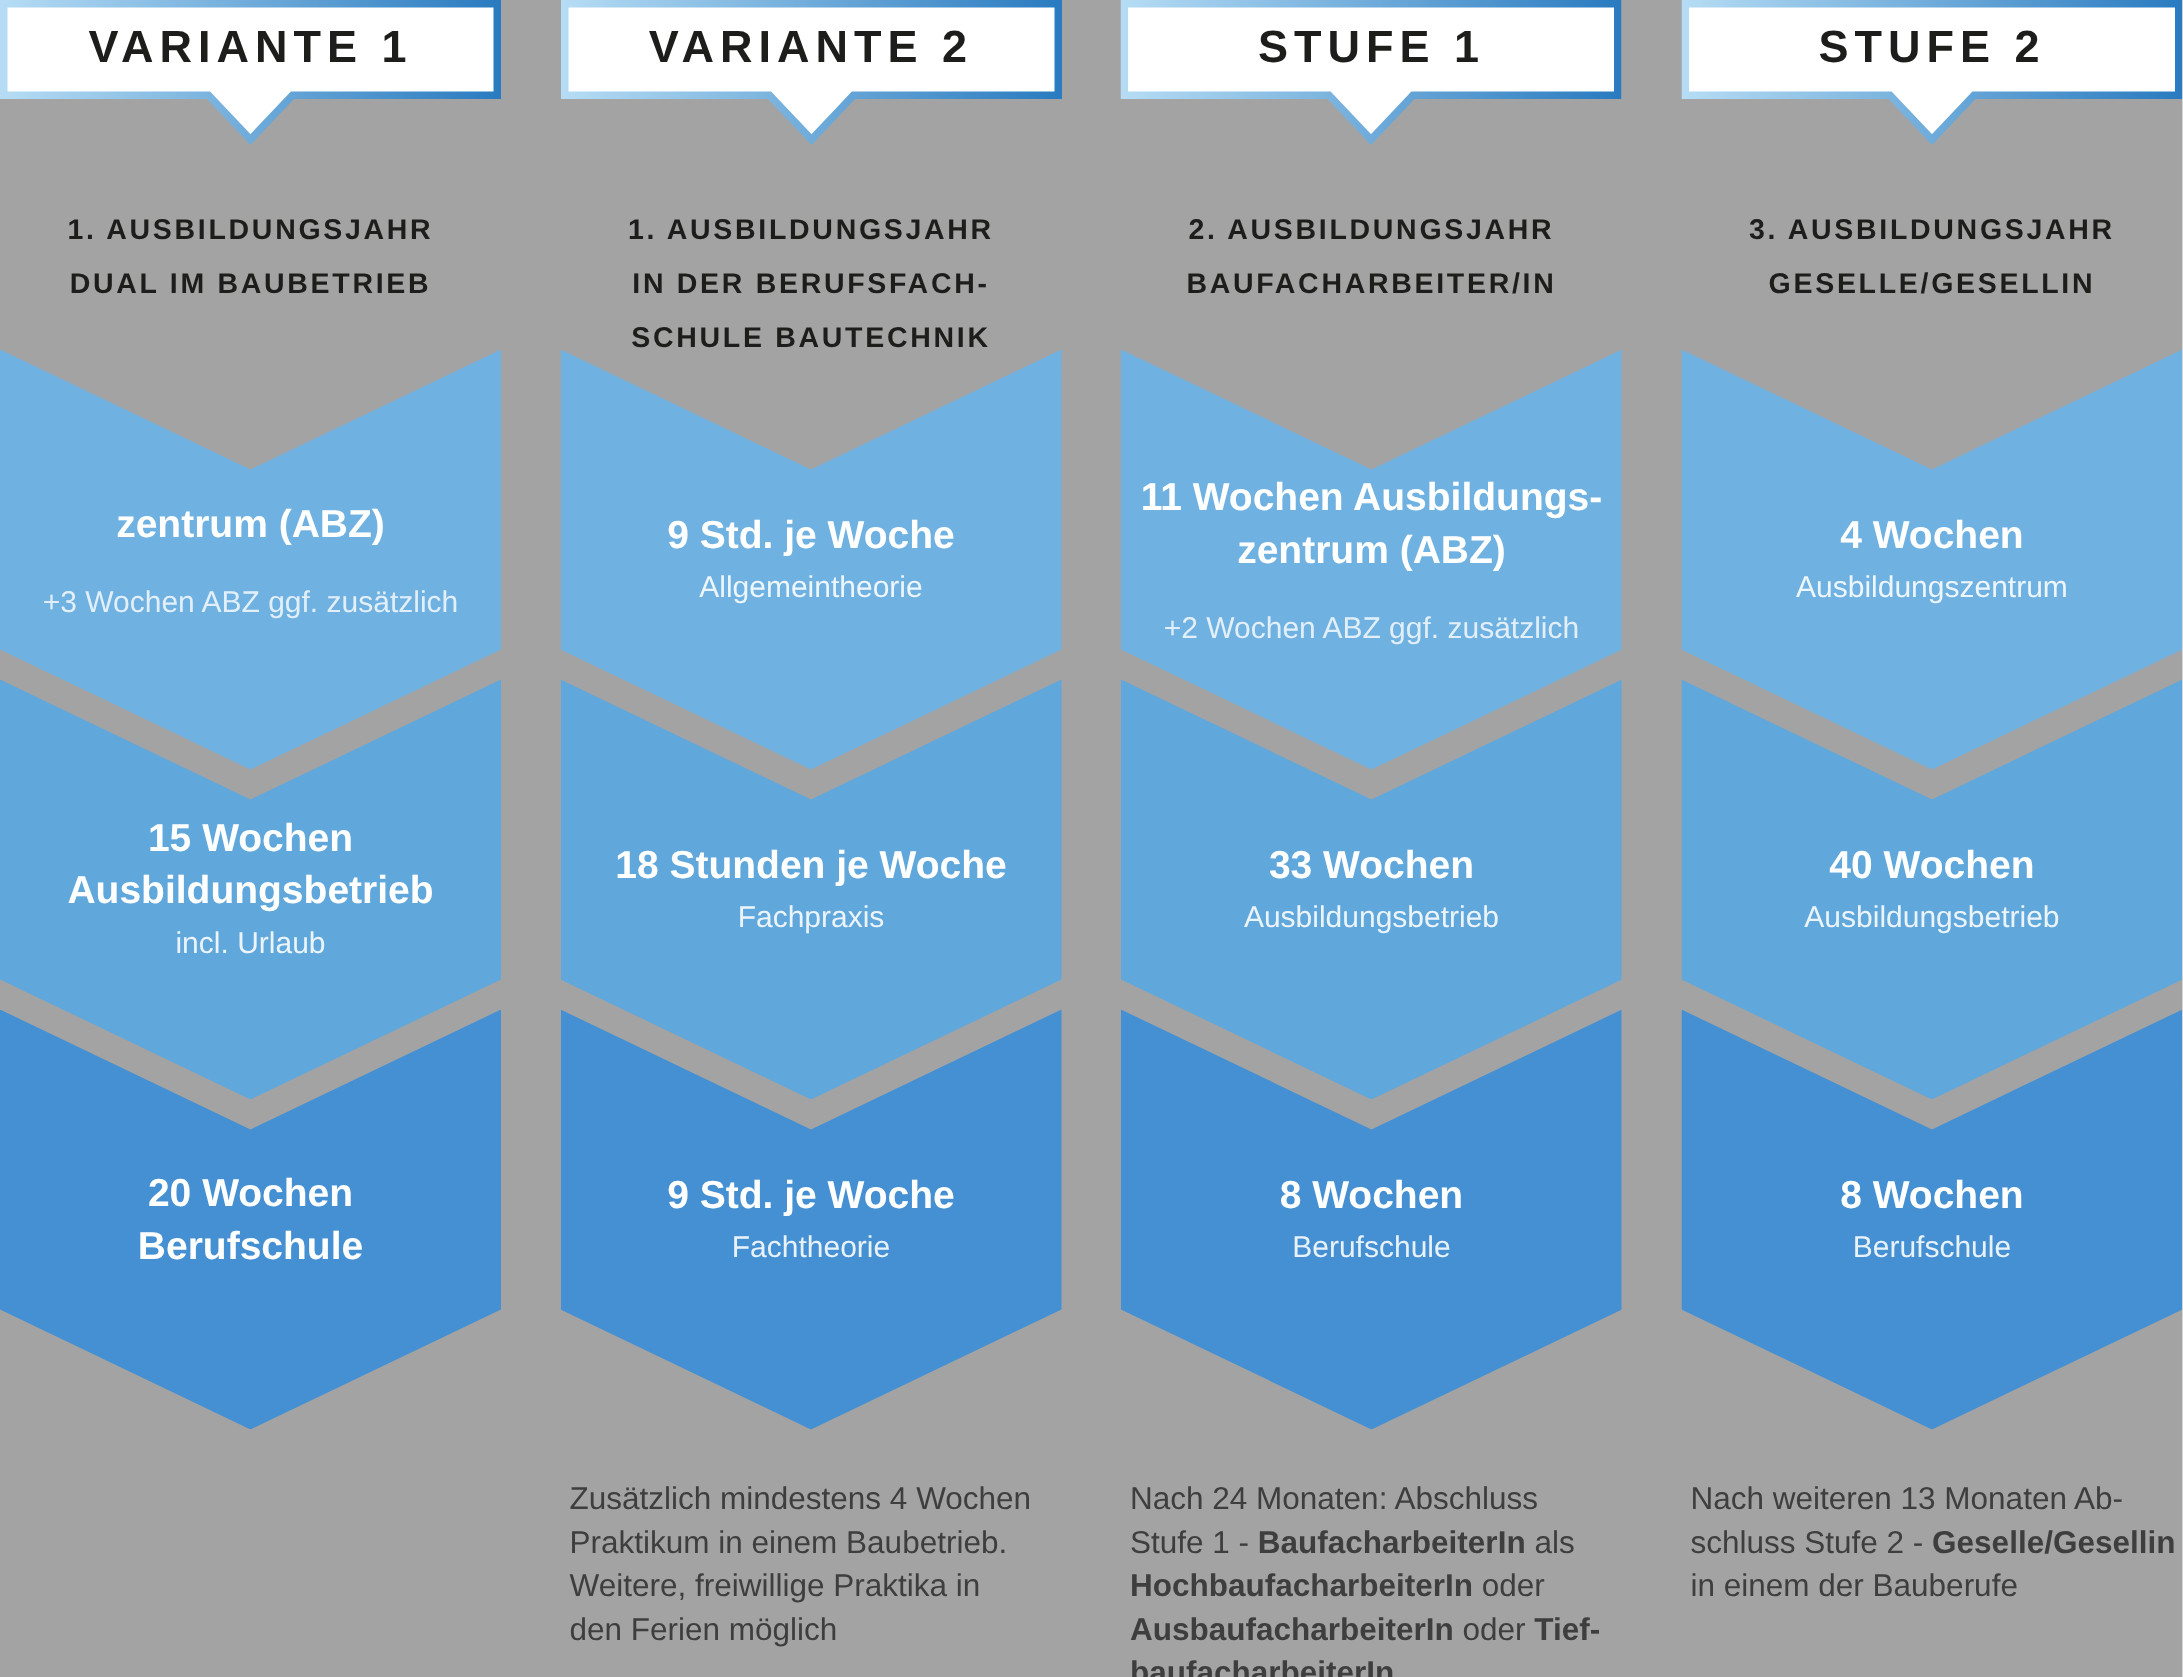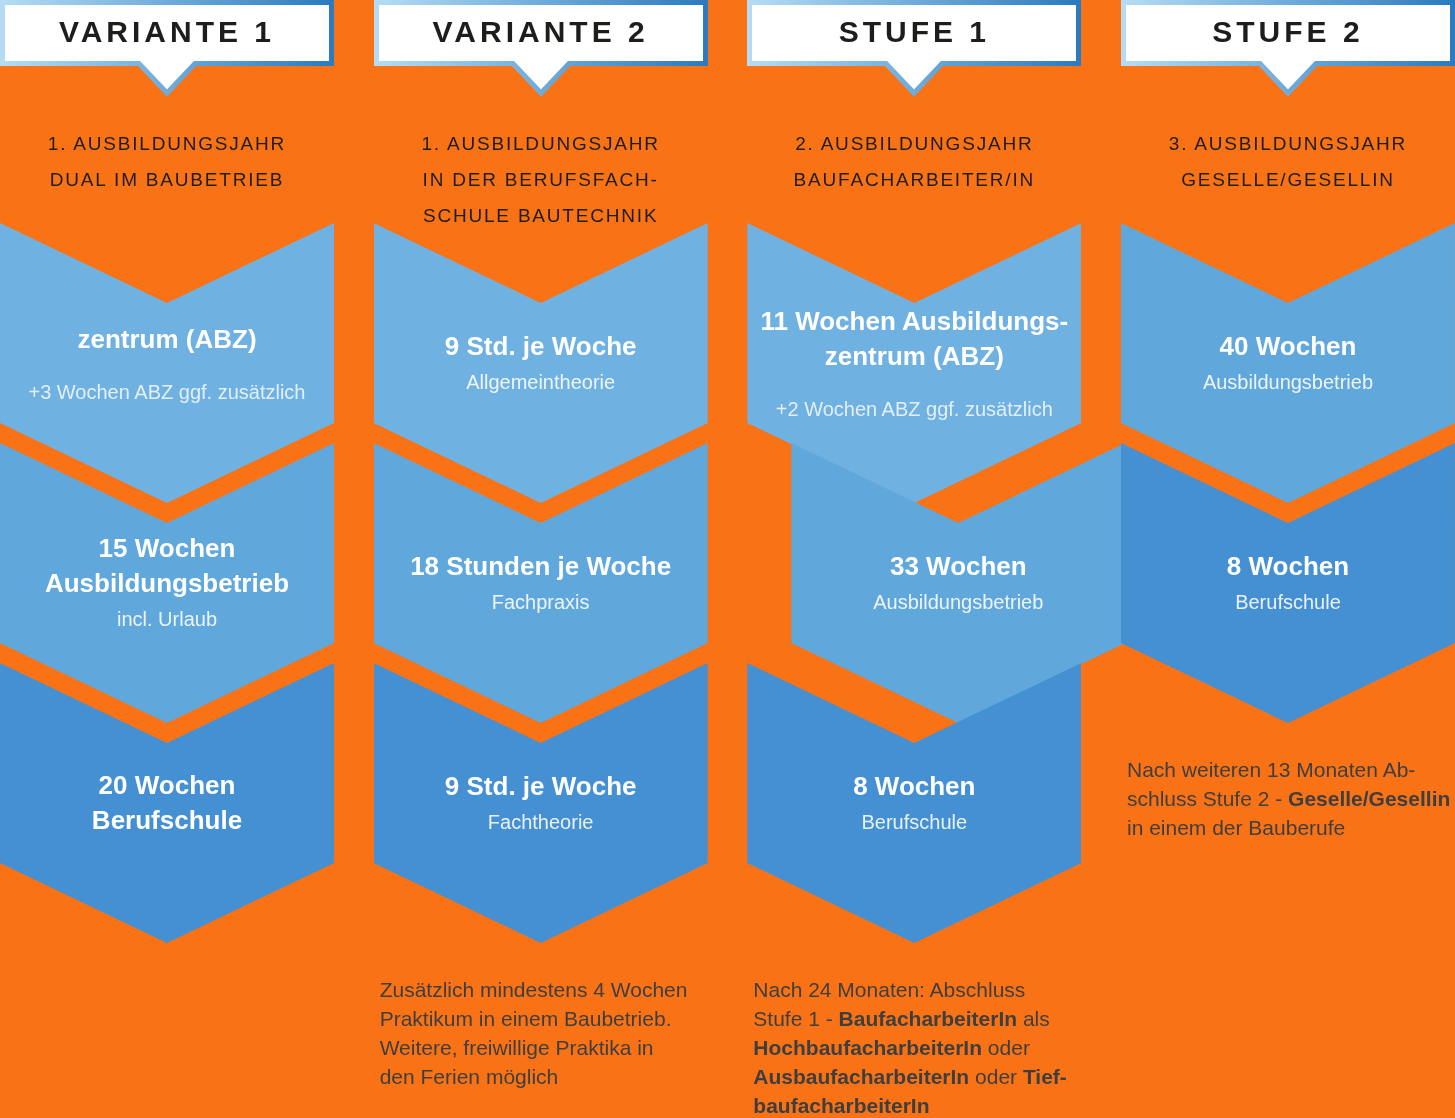--- a/index.html
+++ b/index.html
@@ -1,31 +1,31 @@
 <!DOCTYPE html>
 <html style="--title-color: #1D1D1B; --footnote-color: #3E3E3E;"><head>
 <meta charset="utf-8">
 <style>
   html,body{margin:0;padding:0;background:#ffffff;}
   body{font-family:"Liberation Sans","DejaVu Sans",sans-serif;}
-  .canvas{position:relative;width:1455px;height:1118px;background:#f97316;overflow:hidden;}
+  .canvas{position:relative;width:1455px;height:1118px;background:#a3a3a3;overflow:hidden;}
   .columns{display:flex;justify-content:space-between;width:1455px;}
   .column{width:334px;display:flex;flex-direction:column;}
 
   
   .badge-wrap{position:relative;width:334px;height:97px;flex:none;}
   .badge-wrap svg{display:block;width:334px;height:97px;}
   .badge-label{position:absolute;left:0;right:0;top:0;height:63px;
     display:flex;align-items:center;justify-content:center;
     font-size:30px;font-weight:bold;letter-spacing:4px;
     color:var(--title-color,#1d1d1b);}
 
   
-  .col-title{margin-top:29px;height:97px;flex:none;text-align:center;
-    font-size:19px;font-weight:normal;letter-spacing:1.8px;line-height:36px;
+  .col-title{margin-top:39px;height:97px;flex:none;text-align:center;
+    font-size:19px;font-weight:bold;letter-spacing:1.8px;line-height:36px;
     color:var(--title-color,#1d1d1b);overflow:visible;}
 
   
   .chevron-stack{flex:none;}
   .chevron{position:relative;width:334px;height:280px;
     clip-path:polygon(0 0,50% 80px,100% 0,100% 200px,50% 280px,0 200px);}
   .chevron + .chevron{margin-top:-60px;}
   .chev-text{position:absolute;left:0;right:0;top:80px;height:120px;
     display:flex;flex-direction:column;justify-content:center;align-items:center;
     text-align:center;color:#ffffff;}
@@ -145,21 +145,21 @@
           <div>BAUFACHARBEITER/IN</div>
         </div>
         <div class="chevron-stack">
           <div class="chevron" style="background: rgb(111, 177, 225); text-decoration: underline;">
             <div class="chev-text">
               <div class="line-h">11 Wochen Ausbildungs-</div>
               <div class="line-h">zentrum (ABZ)</div>
               <div class="line-note">+2 Wochen ABZ ggf. zusätzlich</div>
             </div>
           </div>
-          <div class="chevron" style="background: rgb(96, 167, 219); margin-left: 44px;">
+          <div class="chevron" style="background: rgb(96, 167, 219);">
             <div class="chev-text">
               <div class="line-h">33 Wochen</div>
               <div class="line-sub">Ausbildungsbetrieb</div>
             </div>
           </div>
           <div class="chevron" style="background: rgb(69, 144, 210);">
             <div class="chev-text">
               <div class="line-h">8 Wochen</div>
               <div class="line-sub">Berufschule</div>
             </div>
@@ -184,20 +184,26 @@
             </defs>
             <path d="M2.5,2.5 H331.5 V63.5 H195 L167,93 L139,63.5 H2.5 Z" fill="#ffffff" stroke="url(#badge-grad-3)" stroke-width="5" stroke-linejoin="miter"></path>
           </svg>
           <div class="badge-label">STUFE 2</div>
         </div>
         <div class="col-title">
           <div>3. AUSBILDUNGSJAHR</div>
           <div>GESELLE/GESELLIN</div>
         </div>
         <div class="chevron-stack">
+          <div class="chevron" style="background: rgb(111, 177, 225);">
+            <div class="chev-text">
+              <div class="line-h">4 Wochen</div>
+              <div class="line-sub">Ausbildungszentrum</div>
+            </div>
+          </div>
           <div class="chevron" style="background: rgb(96, 167, 219);">
             <div class="chev-text">
               <div class="line-h">40 Wochen</div>
               <div class="line-sub">Ausbildungsbetrieb</div>
             </div>
           </div>
           <div class="chevron" style="background: rgb(69, 144, 210);">
             <div class="chev-text">
               <div class="line-h">8 Wochen</div>
               <div class="line-sub">Berufschule</div>

